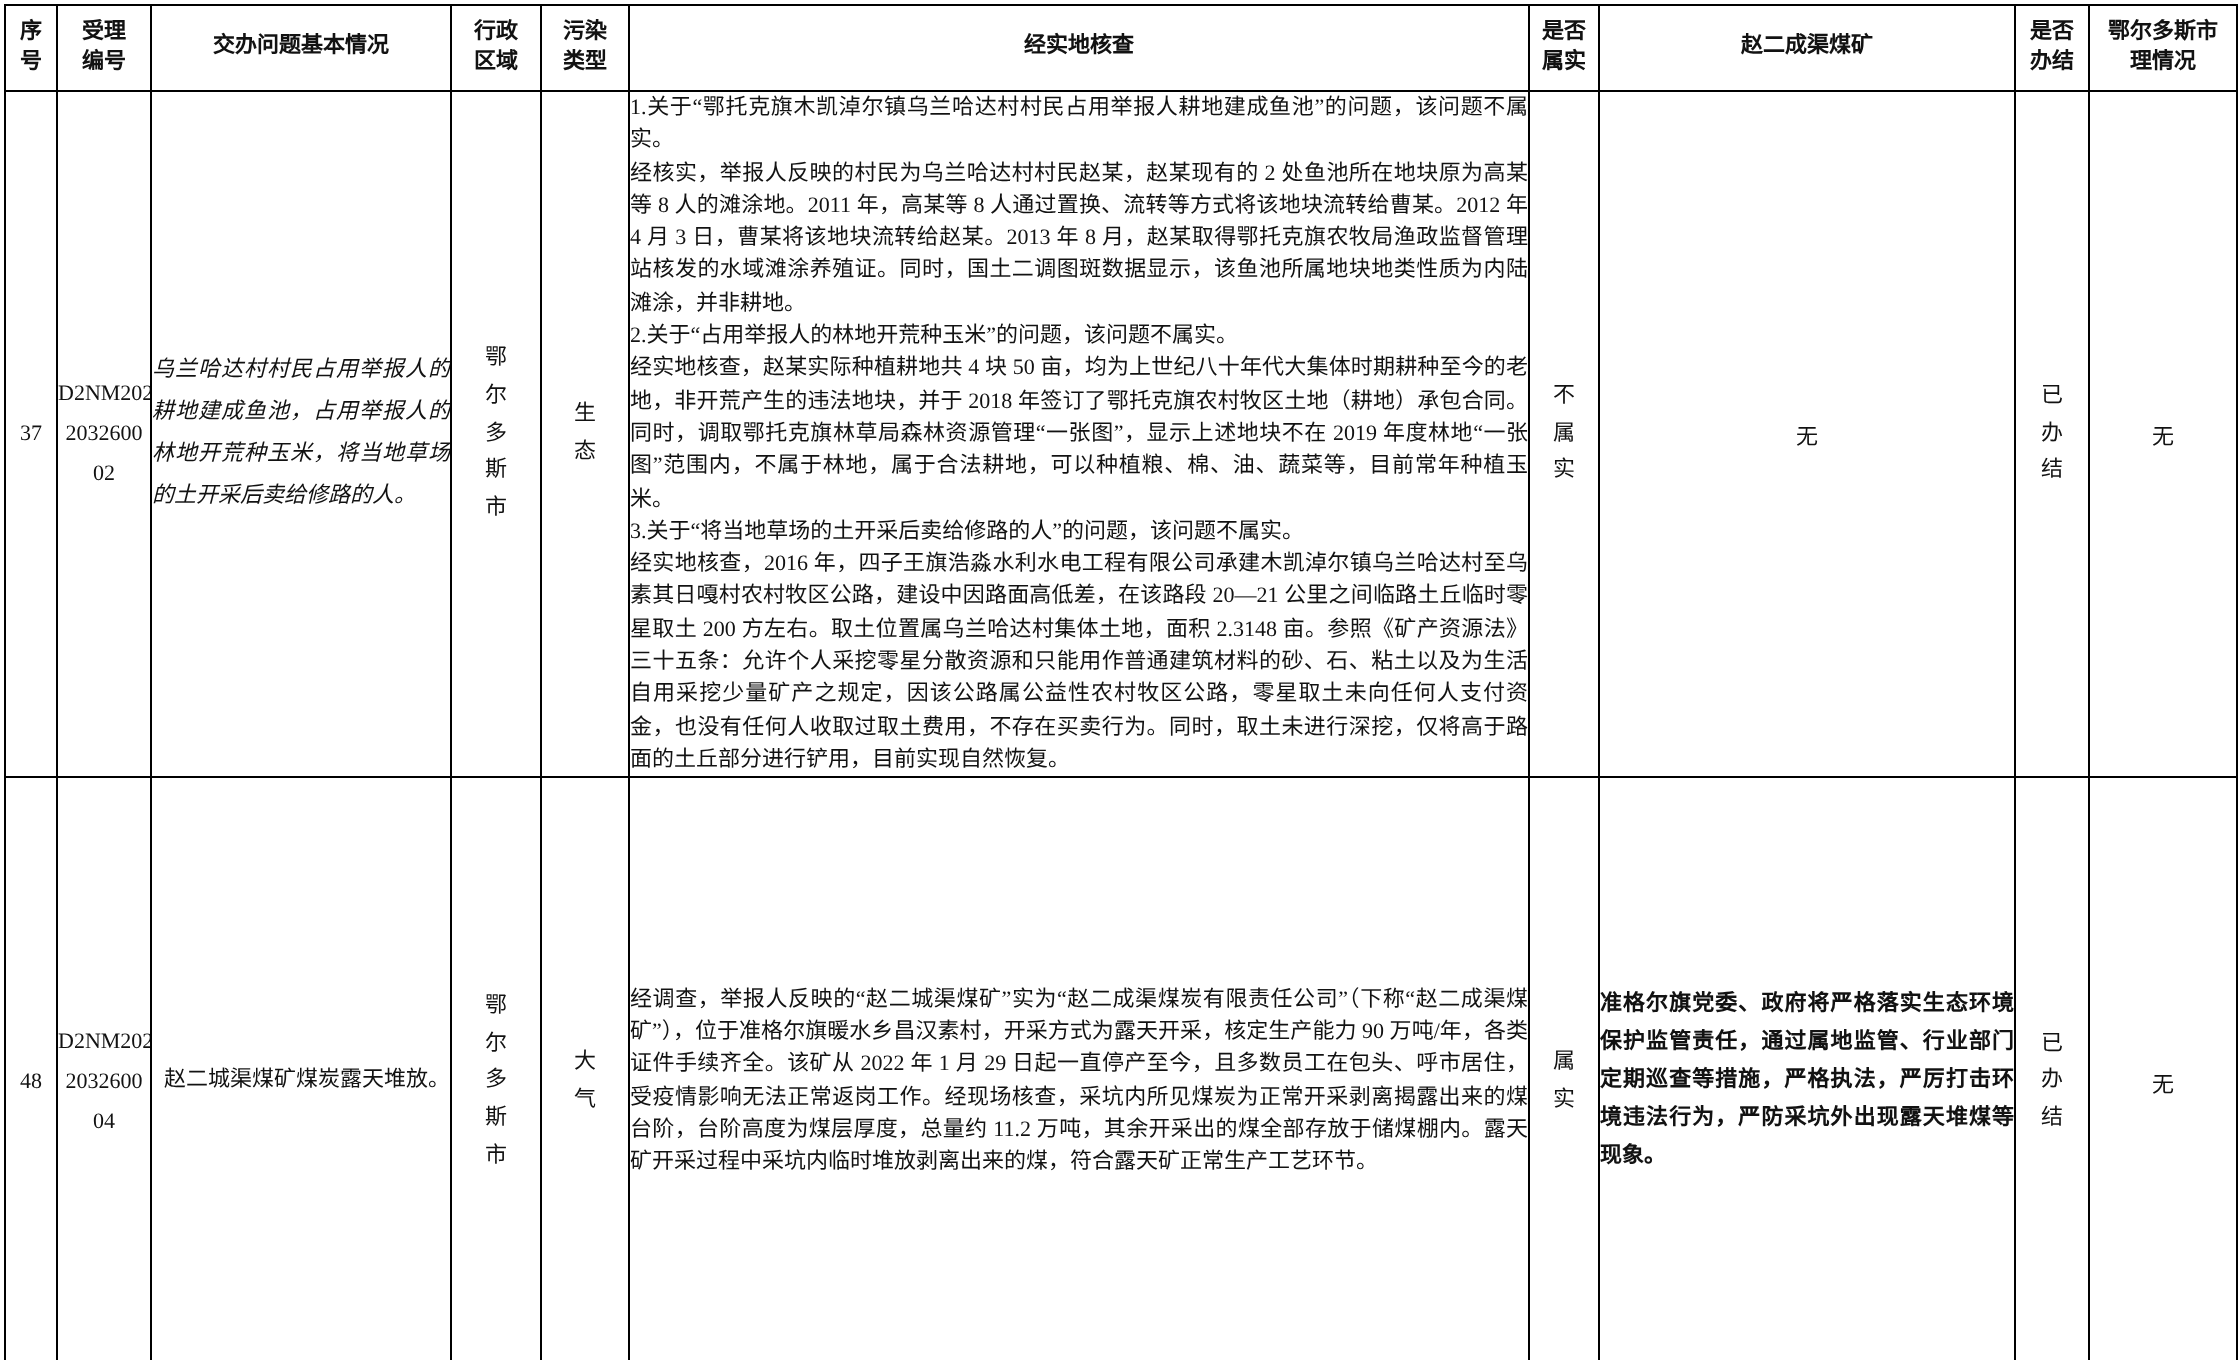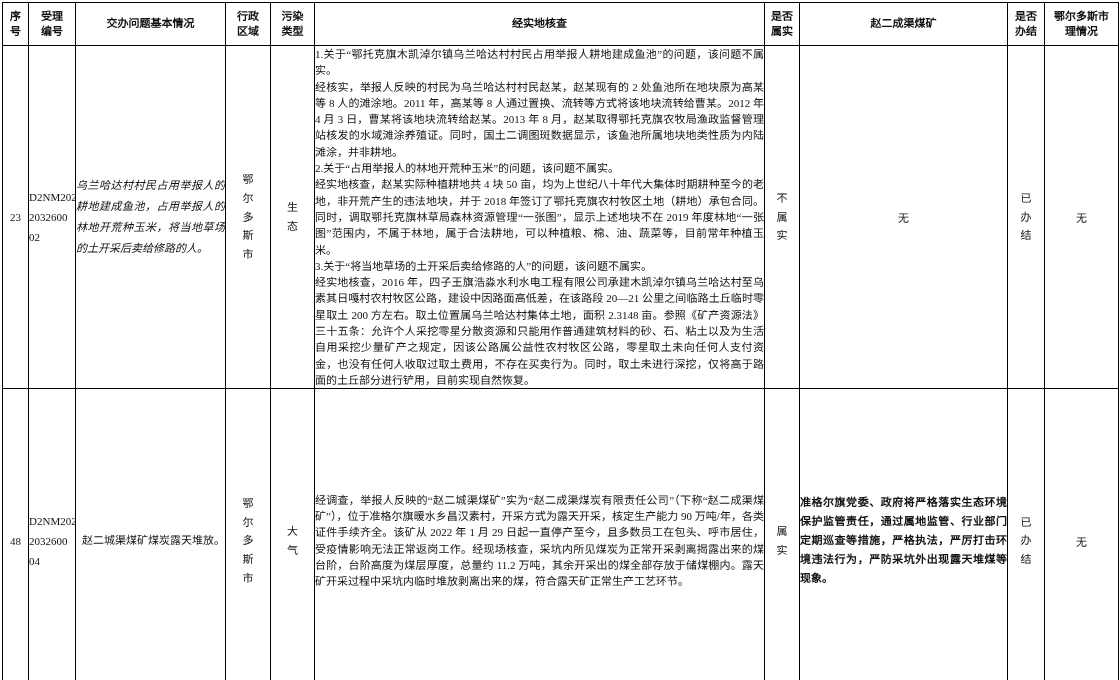--- a/index.html
+++ b/index.html
@@ -16,21 +16,21 @@
   }
   .grid th,.grid td{border:1px solid #000;overflow:hidden;}
   .grid thead th{
     font-size:11px;font-weight:bold;text-align:center;vertical-align:middle;
     height:40px;padding:1px 2px;line-height:1.4;white-space:pre-line;
   }
   .grid td{vertical-align:middle;font-size:11px;padding:0;margin-left:24px;}
   .row-37 td{height:324px;}
   .row-38 td{height:303px;}
   .c-center{text-align:center;}
-  .c-caseno{text-align:left;white-space:pre-line;line-height:20px;}
+  .c-caseno{text-align:center;white-space:pre-line;line-height:20px;}
   .c-problem{padding:0 9px;line-height:21px;text-align:justify;text-justify:inter-ideograph;font-style:italic;}
   .c-problem-single{padding:0 10px;line-height:21px;text-align:right;}
   .c-invest{padding:5px 8px 5px 9px;line-height:16.3px;text-align:justify;text-justify:inter-ideograph;white-space:pre-line;}
   .c-handling-text{padding:0 10px;line-height:19px;text-align:justify;text-justify:inter-ideograph;font-weight:bold;}
   .vert{
     display:inline-block;width:1em;word-break:break-all;
     line-height:1.7;text-align:center;vertical-align:middle;
   }
 </style>
 </head>
@@ -66,21 +66,21 @@
 属实</th>
         <th>赵二成渠煤矿</th>
         <th>是否
 办结</th>
         <th>鄂尔多斯市
 理情况</th>
       </tr>
     </thead>
     <tbody>
       <tr class="row-37">
-        <td class="c-center">23</td>
+        <td class="c-center">37</td>
         <td class="c-caseno">D2NM202
 2032600
 02</td>
         <td class="c-problem">乌兰哈达村村民占用举报人的耕地建成鱼池，占用举报人的林地开荒种玉米，将当地草场的土开采后卖给修路的人。</td>
         <td class="c-center"><span class="vert">鄂尔多斯市</span></td>
         <td class="c-center"><span class="vert">生态</span></td>
         <td class="c-invest">1.关于“鄂托克旗木凯淖尔镇乌兰哈达村村民占用举报人耕地建成鱼池”的问题，该问题不属实。
 经核实，举报人反映的村民为乌兰哈达村村民赵某，赵某现有的 2 处鱼池所在地块原为高某等 8 人的滩涂地。2011 年，高某等 8 人通过置换、流转等方式将该地块流转给曹某。2012 年 4 月 3 日，曹某将该地块流转给赵某。2013 年 8 月，赵某取得鄂托克旗农牧局渔政监督管理站核发的水域滩涂养殖证。同时，国土二调图斑数据显示，该鱼池所属地块地类性质为内陆滩涂，并非耕地。
 2.关于“占用举报人的林地开荒种玉米”的问题，该问题不属实。
 经实地核查，赵某实际种植耕地共 4 块 50 亩，均为上世纪八十年代大集体时期耕种至今的老地，非开荒产生的违法地块，并于 2018 年签订了鄂托克旗农村牧区土地（耕地）承包合同。同时，调取鄂托克旗林草局森林资源管理“一张图”，显示上述地块不在 2019 年度林地“一张图”范围内，不属于林地，属于合法耕地，可以种植粮、棉、油、蔬菜等，目前常年种植玉米。

